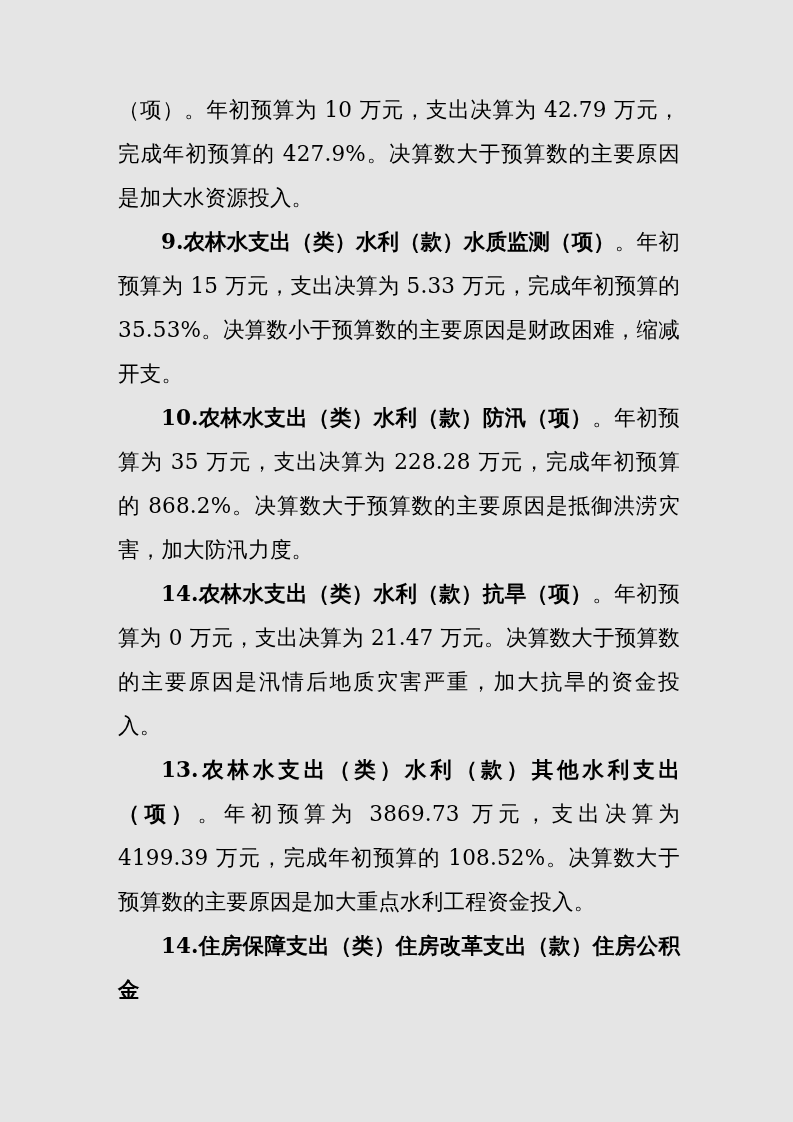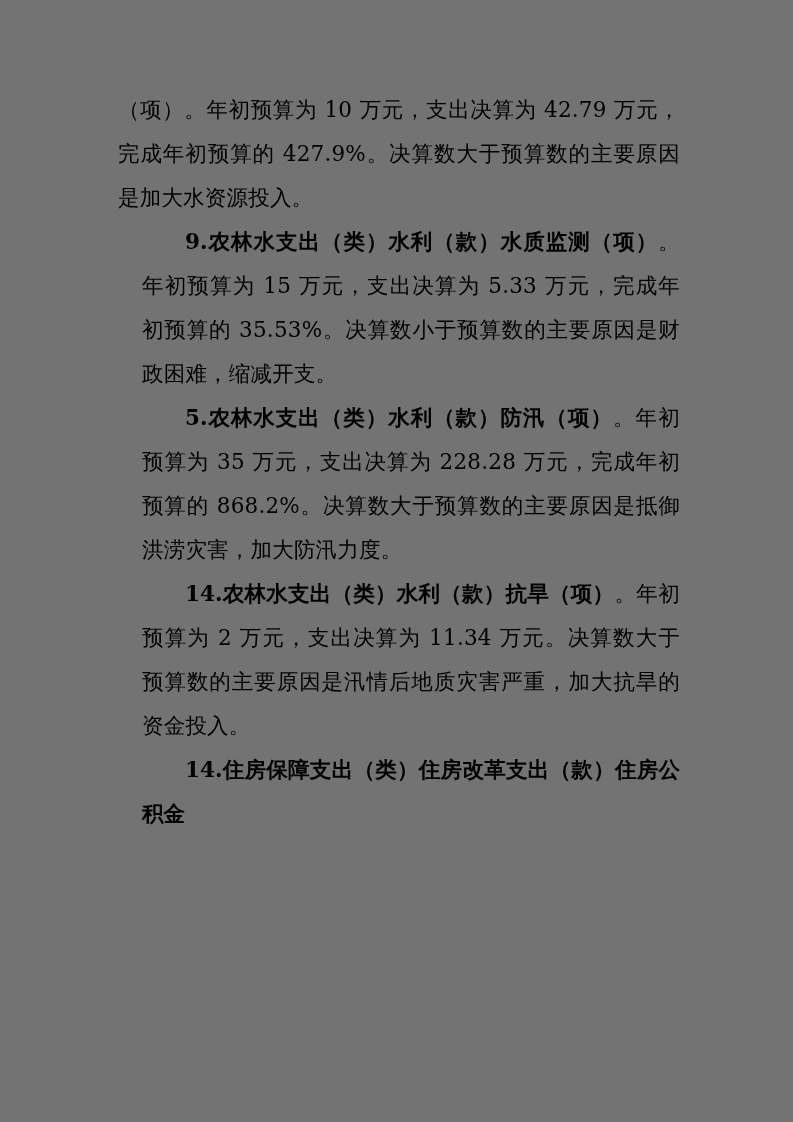--- a/index.html
+++ b/index.html
@@ -14,39 +14,38 @@
     color: #000000;
     position: relative;
     overflow: hidden;
   }
   .page {
     position: absolute;
     left: 0;
     top: 0;
     width: 793px;
     height: 1122px;
-    background: #737373;
+    background: #e5e5e5;
   }
   .content {
     position: absolute;
     left: 118px;
     top: 88px;
     width: 562px;
   }
   p.para {
     margin: 0 0 0 0;
     font-size: 21.5px;
     line-height: 44px;
     text-align: justify;
     text-justify: inter-ideograph;
     letter-spacing: 0.2px;
   }
   p.indent {
     text-indent: 2em;
-    margin-left: 24px;
   }
   .bold {
     font-weight: bold;
   }
   
   .para .bold {
     letter-spacing: 0px;
   }
 </style>
 </head>
@@ -57,27 +56,30 @@
 
     <p class="para">
       <span class="bold"></span><span>（项）。年初预算为 10 万元，支出决算为 42.79 万元，完成年初预算的 427.9%。决算数大于预算数的主要原因是加大水资源投入。</span>
     </p>
 
     <p class="para indent">
       <span class="bold">9.农林水支出（类）水利（款）水质监测（项）</span><span>。年初预算为 15 万元，支出决算为 5.33 万元，完成年初预算的 35.53%。决算数小于预算数的主要原因是财政困难，缩减开支。</span>
     </p>
 
     <p class="para indent">
-      <span class="bold">5.农林水支出（类）水利（款）防汛（项）</span><span>。年初预算为 35 万元，支出决算为 228.28 万元，完成年初预算的 868.2%。决算数大于预算数的主要原因是抵御洪涝灾害，加大防汛力度。</span>
+      <span class="bold">10.农林水支出（类）水利（款）防汛（项）</span><span>。年初预算为 35 万元，支出决算为 228.28 万元，完成年初预算的 868.2%。决算数大于预算数的主要原因是抵御洪涝灾害，加大防汛力度。</span>
     </p>
 
     <p class="para indent">
-      <span class="bold">14.农林水支出（类）水利（款）抗旱（项）</span><span>。年初预算为 2 万元，支出决算为 11.34 万元。决算数大于预算数的主要原因是汛情后地质灾害严重，加大抗旱的资金投入。</span>
+      <span class="bold">14.农林水支出（类）水利（款）抗旱（项）</span><span>。年初预算为 0 万元，支出决算为 21.47 万元。决算数大于预算数的主要原因是汛情后地质灾害严重，加大抗旱的资金投入。</span>
     </p>
 
 
+    <p class="para indent">
+      <span class="bold">13.农林水支出（类）水利（款）其他水利支出（项）</span><span>。年初预算为 3869.73 万元，支出决算为 4199.39 万元，完成年初预算的 108.52%。决算数大于预算数的主要原因是加大重点水利工程资金投入。</span>
+    </p>
 
     <p class="para indent">
       <span class="bold">14.住房保障支出（类）住房改革支出（款）住房公积金</span><span></span>
     </p>
 
   </div>
 </div>
 
 </body></html>

